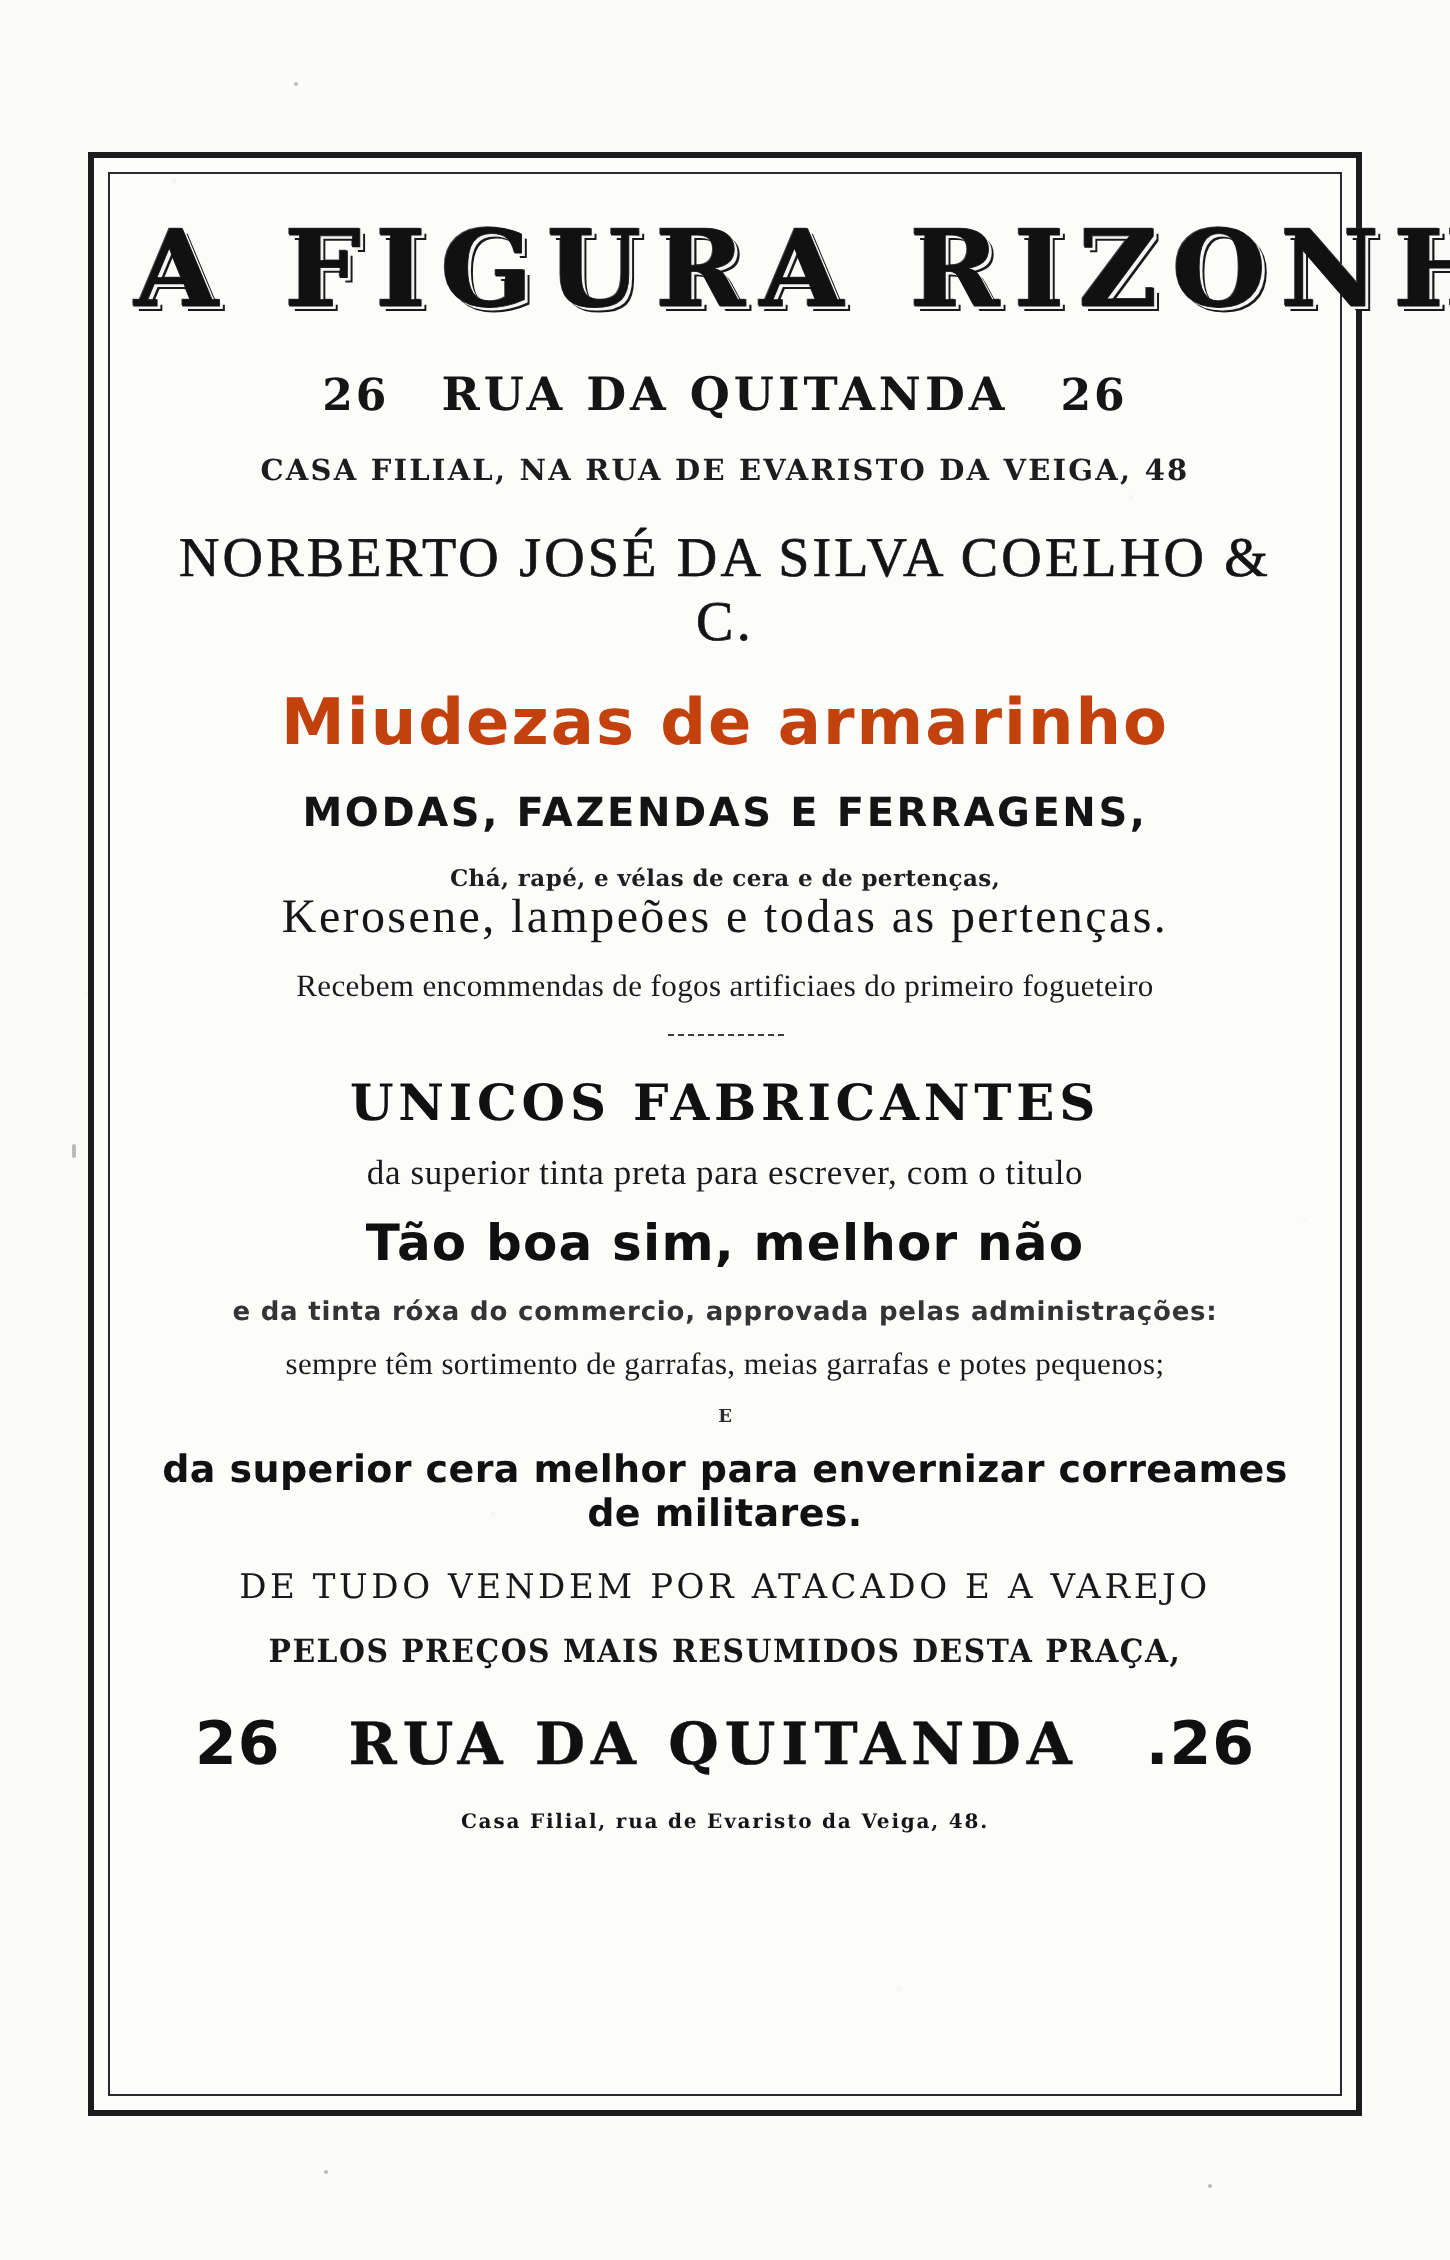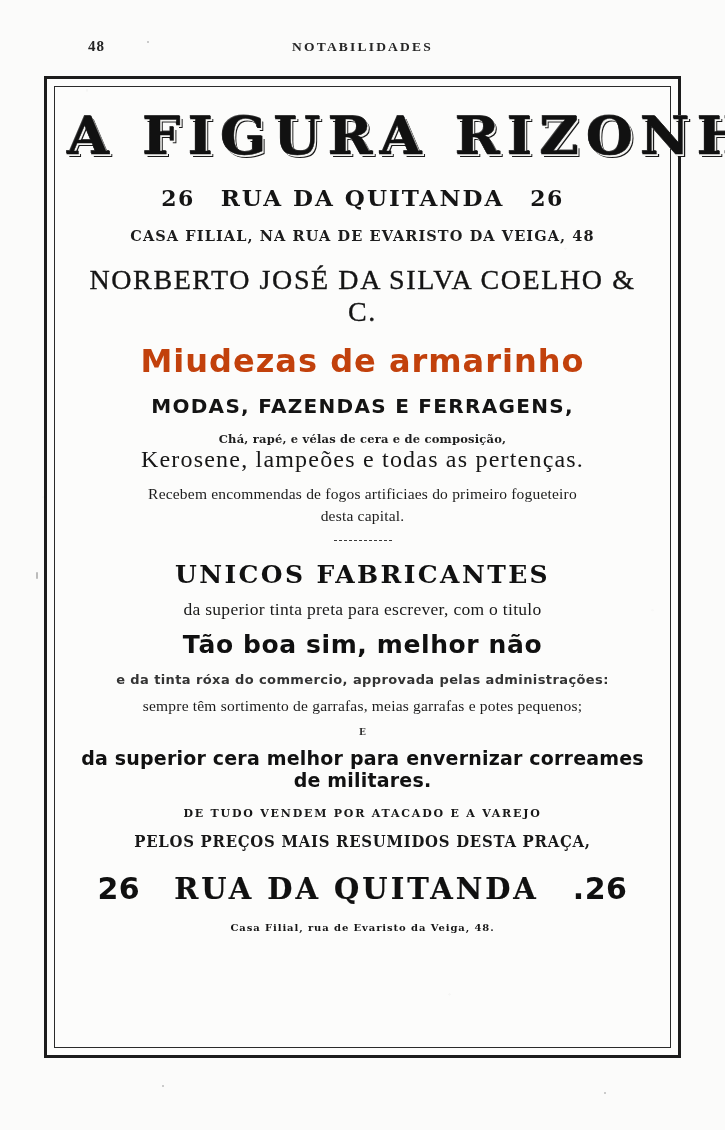--- a/index.html
+++ b/index.html
@@ -277,22 +277,22 @@
     font-family: "DejaVu Sans", sans-serif;
     font-weight: 700;
     font-size: 19px;
     letter-spacing: .2px;
     color: #111;
   }
 
   .l-detudo {
     margin-top: 16px;
     font-family: "DejaVu Serif", serif;
-    font-weight: 700;
-    font-size: 11px;
+    font-weight: 400;
+    font-size: 17px;
     letter-spacing: 1.8px;
     color: #181818;
   }
 
   .l-pelos {
     margin-top: 12px;
     font-family: "DejaVu Serif", serif;
     font-weight: 700;
     font-size: 16px;
     letter-spacing: .8px;
@@ -336,24 +336,20 @@
     position: absolute;
     background: rgba(0,0,0,.25);
     border-radius: 50%;
   }
 </style>
 </head>
 <body>
 
 <div class="page">
 
-  <div class="running-head">
-    <div class="folio">48</div>
-    <div class="head-title">NOTABILIDADES</div>
-  </div>
 
   <div class="ad-outer">
     <div class="ad-inner"></div>
 
     <div class="ad-body">
 
       <div class="l-shadow-title">A FIGURA RIZONHA</div>
 
       <div class="l-street-1">
         <span class="num">26</span>
@@ -361,25 +357,24 @@
         <span class="num">26</span>
       </div>
 
       <div class="l-filial">CASA FILIAL, NA RUA DE EVARISTO DA VEIGA, 48</div>
 
       <div class="l-firm">NORBERTO JOSÉ DA SILVA COELHO &amp; C.</div>
 
 
       <div class="l-miudezas">Miudezas de armarinho</div>
       <div class="l-modas">MODAS, FAZENDAS E FERRAGENS,</div>
-      <div class="l-cha">Chá, rapé, e vélas de cera e de composição,</div>
+      <div class="l-cha">Chá, rapé, e vélas de cera e de pertenças,</div>
       <div class="l-kerosene">Kerosene, lampeões e todas as pertenças.</div>
 
       <div class="l-recebem">Recebem encommendas de fogos artificiaes do primeiro fogueteiro</div>
-      <div class="l-recebem" style="margin-top:0">desta capital.</div>
 
       <div class="rule-orn"></div>
 
       <div class="l-unicos">UNICOS FABRICANTES</div>
       <div class="l-dasuperior">da superior tinta preta para escrever, com o titulo</div>
       <div class="l-taoboa">Tão boa sim, melhor não</div>
 
       <div class="l-tintaroxa">e da tinta róxa do commercio, approvada pelas administrações:</div>
       <div class="l-sempre">sempre têm sortimento de garrafas, meias garrafas e potes pequenos;</div>
 

